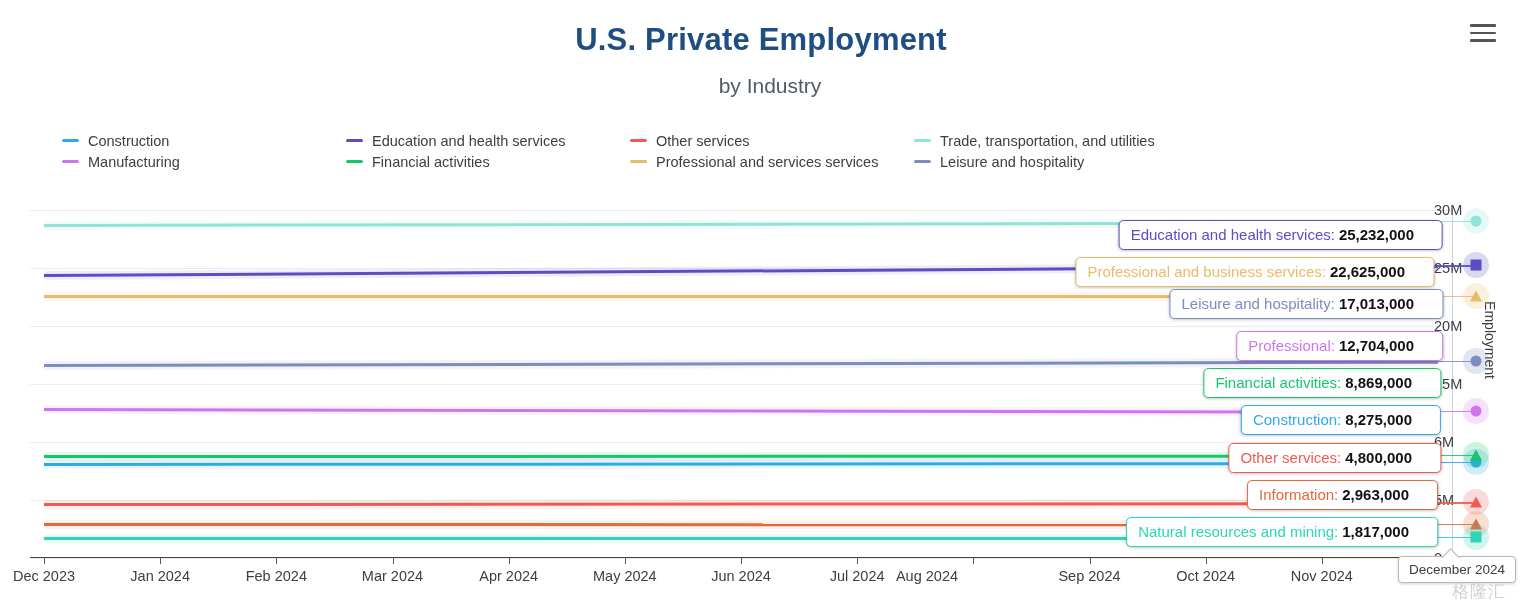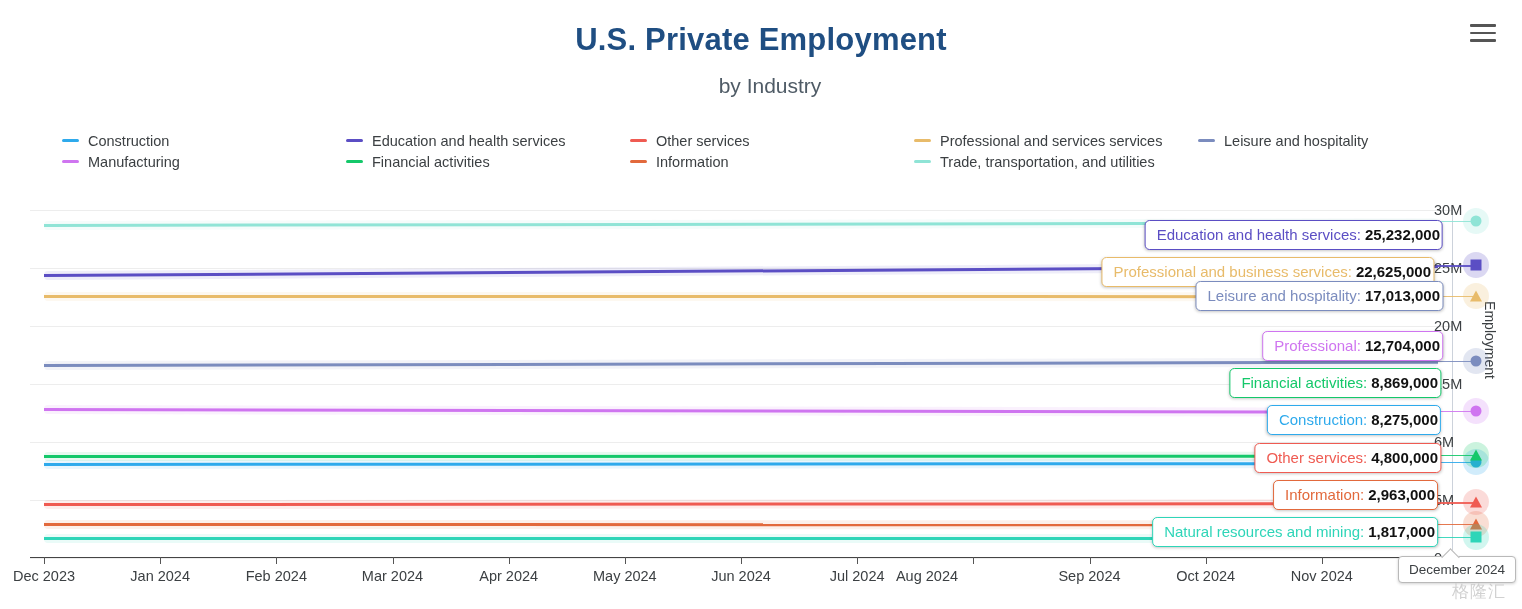--- a/index.html
+++ b/index.html
@@ -96,21 +96,21 @@
     position:absolute;width:26px;height:26px;border-radius:50%;
     opacity:.22;transform:translate(-50%,-50%);
   }
   .leader{
     position:absolute;transform-origin:0 0;height:1.3px;opacity:.9;
   }
 
   
   .dlabel{
     position:absolute;background:#fff;border:1.4px solid #999;border-radius:5px;
-    padding:5px 2px 6px 11px;font-size:15px;white-space:nowrap;
+    padding:5px 28px 6px 11px;font-size:15px;white-space:nowrap;
     box-shadow:0 1px 3px rgba(0,0,0,.22);
     display:flex;align-items:baseline;
   }
   .dlabel .nm{font-weight:normal;}
   .dlabel .vl{font-weight:bold;color:#111;margin-left:4px;}
 
   
   .date-tip{
     position:absolute;background:#fff;border:1px solid #b9b9b9;border-radius:4px;
     padding:5px 10px;font-size:13.5px;color:#3c4043;white-space:nowrap;
@@ -157,24 +157,20 @@
         <span class="legend-swatch" style="background: rgb(91, 78, 196);"></span>
         <span class="legend-label">Education and health services</span>
       </div>
       <div class="legend-item">
         <span class="legend-swatch" style="background: rgb(20, 200, 106);"></span>
         <span class="legend-label">Financial activities</span>
       </div>
       <div class="legend-item">
         <span class="legend-swatch" style="background: rgb(239, 91, 82);"></span>
         <span class="legend-label">Other services</span>
-      </div>
-      <div class="legend-item">
-        <span class="legend-swatch" style="background: rgb(226, 105, 60);"></span>
-        <span class="legend-label">Information</span>
       </div>
       <div class="legend-item">
         <span class="legend-swatch" style="background: rgb(232, 187, 106);"></span>
         <span class="legend-label">Professional and services services</span>
       </div>
       <div class="legend-item">
         <span class="legend-swatch" style="background: rgb(143, 228, 214);"></span>
         <span class="legend-label">Trade, transportation, and utilities</span>
       </div>
       <div class="legend-item">
@@ -286,21 +282,21 @@
     </div>
   <div id="labels">
       <div class="dlabel" style="top: 220px; left: 1443px; transform: translateX(-100%); border-color: rgb(91, 78, 196);">
         <span class="nm" style="color: rgb(91, 78, 196);">Education and health services:</span>
         <span class="vl">25,232,000</span>
       </div>
       <div class="dlabel" style="top: 257px; left: 1434px; transform: translateX(-100%); border-color: rgb(232, 187, 106);">
         <span class="nm" style="color: rgb(232, 187, 106);">Professional and business services:</span>
         <span class="vl">22,625,000</span>
       </div>
-      <div class="dlabel" style="top: 281px; left: 1443px; transform: translateX(-100%); border-color: rgb(123, 140, 190);">
+      <div class="dlabel" style="top: 289px; left: 1443px; transform: translateX(-100%); border-color: rgb(123, 140, 190);">
         <span class="nm" style="color: rgb(123, 140, 190);">Leisure and hospitality:</span>
         <span class="vl">17,013,000</span>
       </div>
       <div class="dlabel" style="top: 331px; left: 1443px; transform: translateX(-100%); border-color: rgb(207, 117, 240);">
         <span class="nm" style="color: rgb(207, 117, 240);">Professional:</span>
         <span class="vl">12,704,000</span>
       </div>
       <div class="dlabel" style="top: 368px; left: 1441px; transform: translateX(-100%); border-color: rgb(20, 200, 106);">
         <span class="nm" style="color: rgb(20, 200, 106);">Financial activities:</span>
         <span class="vl">8,869,000</span>

